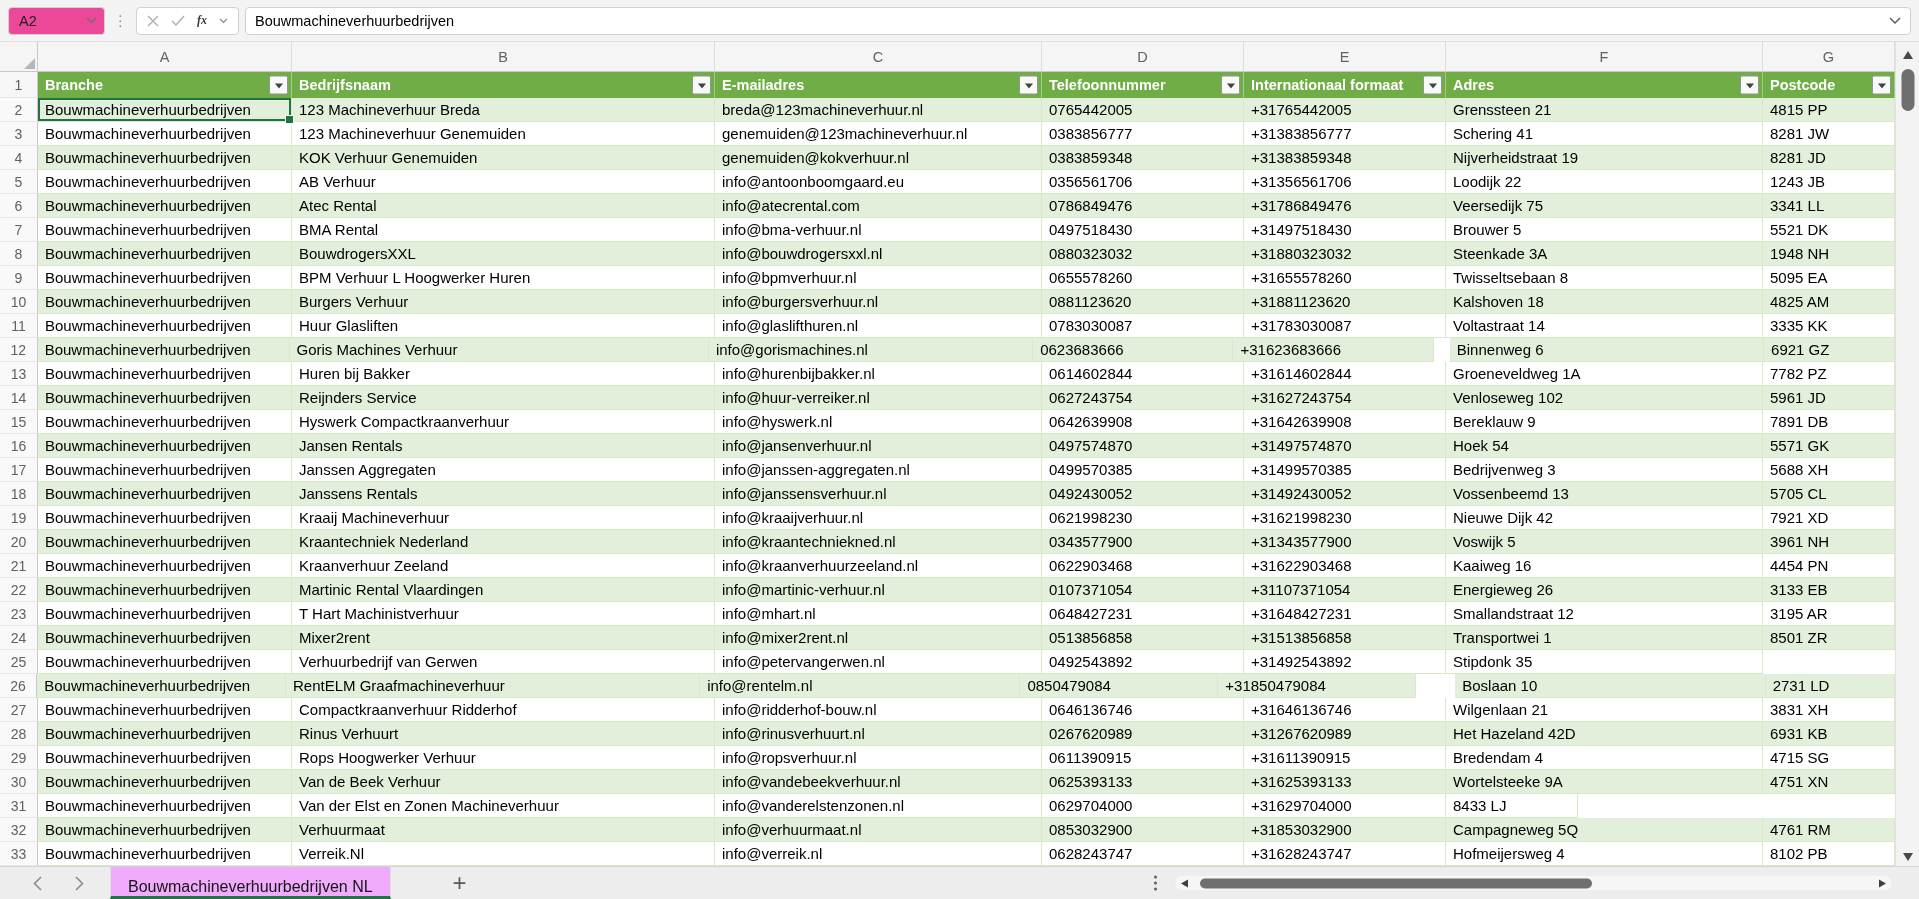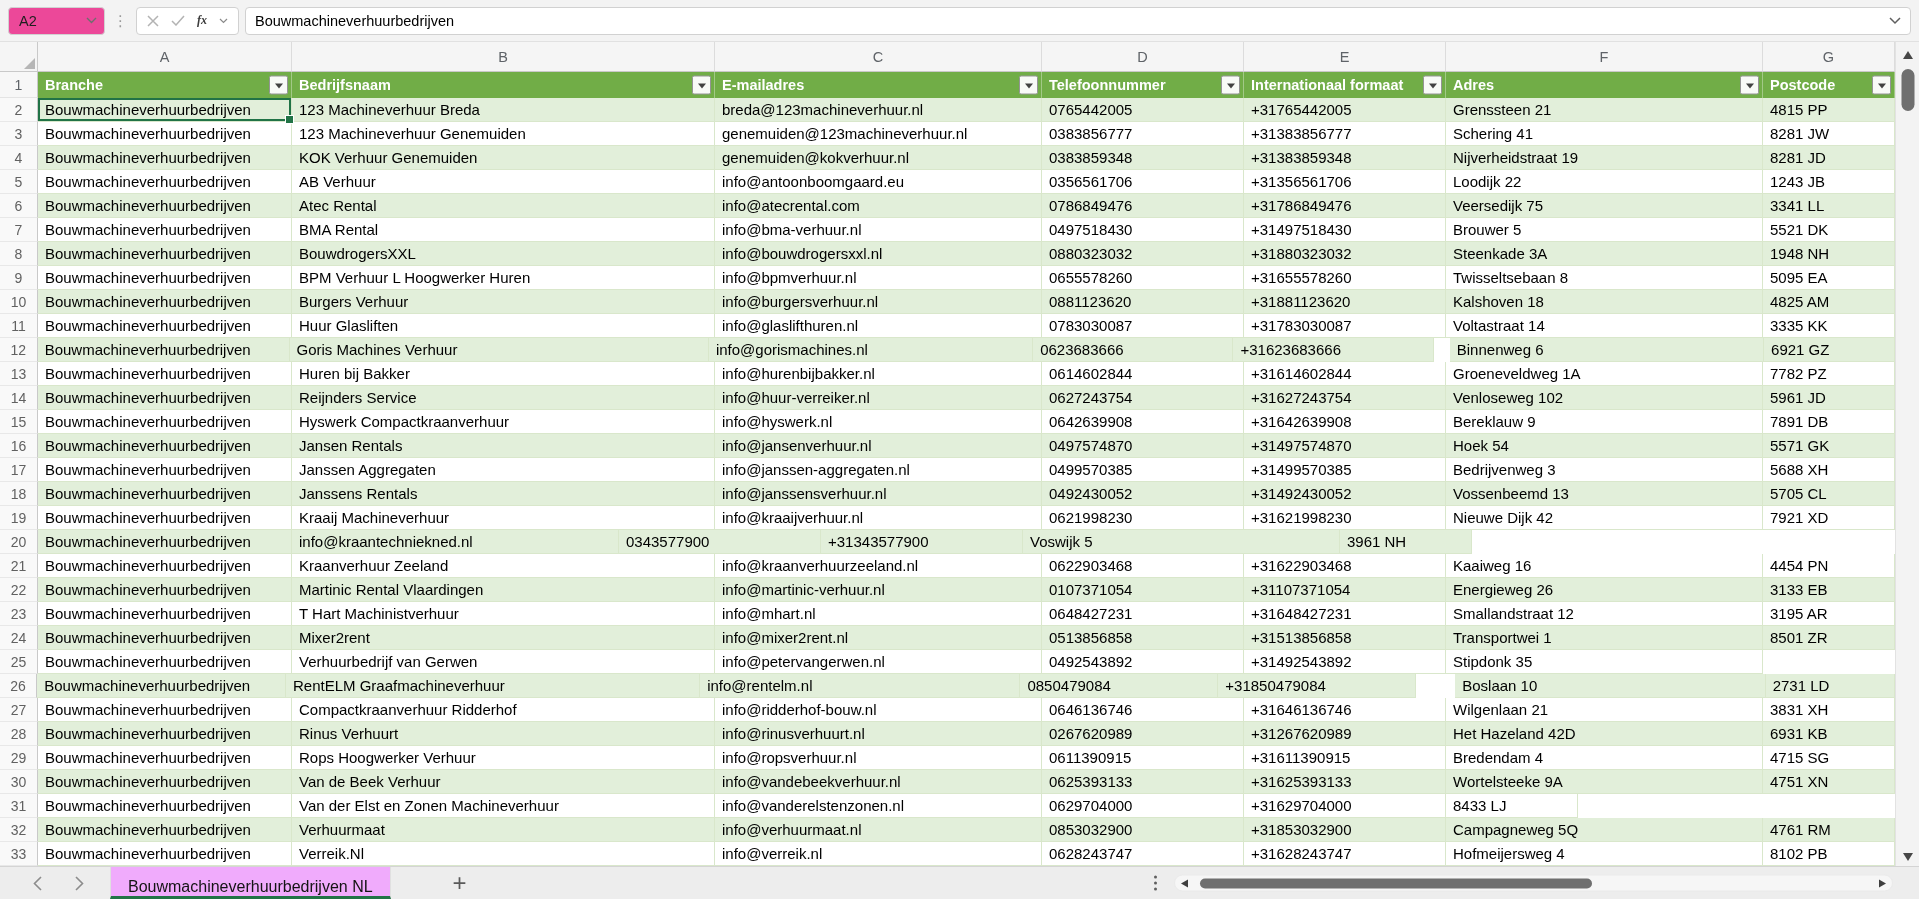--- a/index.html
+++ b/index.html
@@ -440,20 +440,21 @@
           <div class="cell" style="width: 423px;">Kraaij Machineverhuur</div>
           <div class="cell" style="width: 327px;">info@kraaijverhuur.nl</div>
           <div class="cell" style="width: 202px;">0621998230</div>
           <div class="cell" style="width: 202px;">+31621998230</div>
           <div class="cell" style="width: 317px;">Nieuwe Dijk 42</div>
           <div class="cell" style="width: 132px;">7921 XD</div>
         </div>
         <div class="row band">
           <div class="gutter">20</div>
           <div class="cell" style="width: 254px;">Bouwmachineverhuurbedrijven</div>
+          <div class="cell" style="width: 423px;">Kraantechniek Nederland</div>
           <div class="cell" style="width: 327px;">info@kraantechniekned.nl</div>
           <div class="cell" style="width: 202px;">0343577900</div>
           <div class="cell" style="width: 202px;">+31343577900</div>
           <div class="cell" style="width: 317px;">Voswijk 5</div>
           <div class="cell" style="width: 132px;">3961 NH</div>
         </div>
         <div class="row">
           <div class="gutter">21</div>
           <div class="cell" style="width: 254px;">Bouwmachineverhuurbedrijven</div>
           <div class="cell" style="width: 423px;">Kraanverhuur Zeeland</div>

